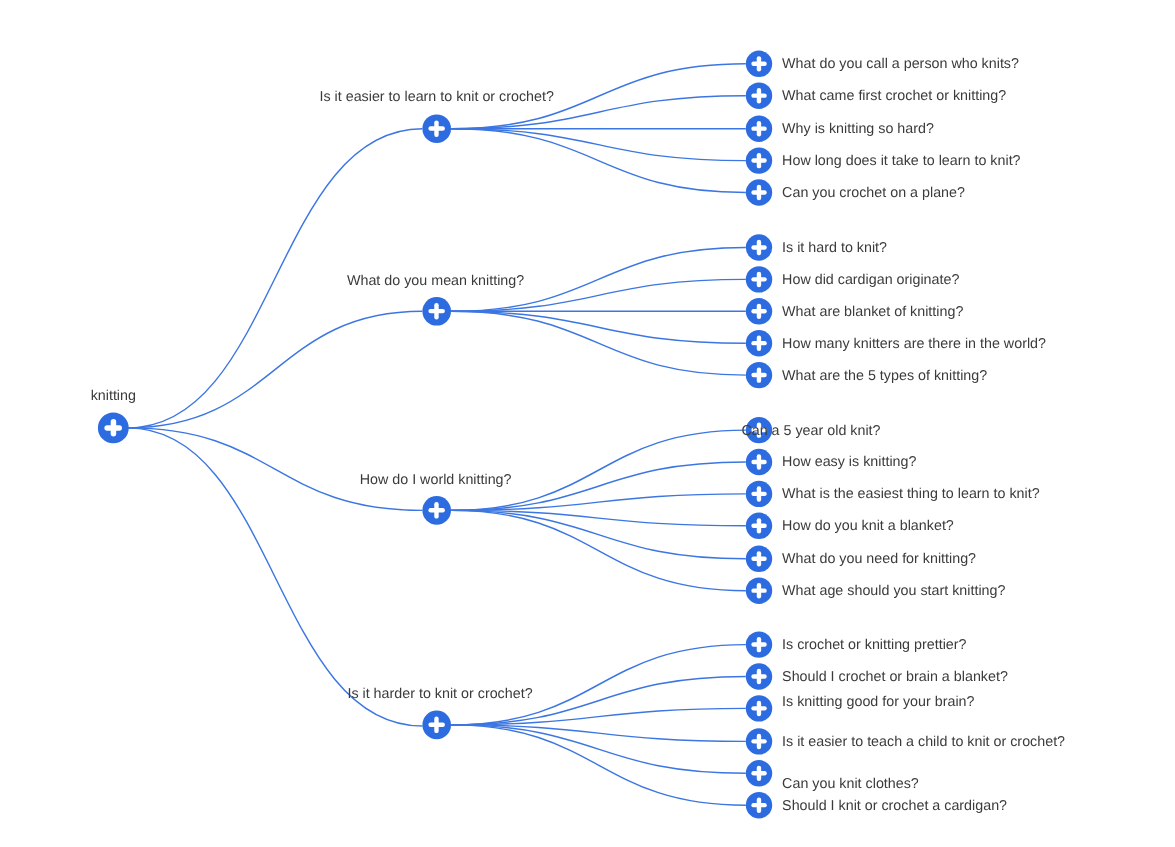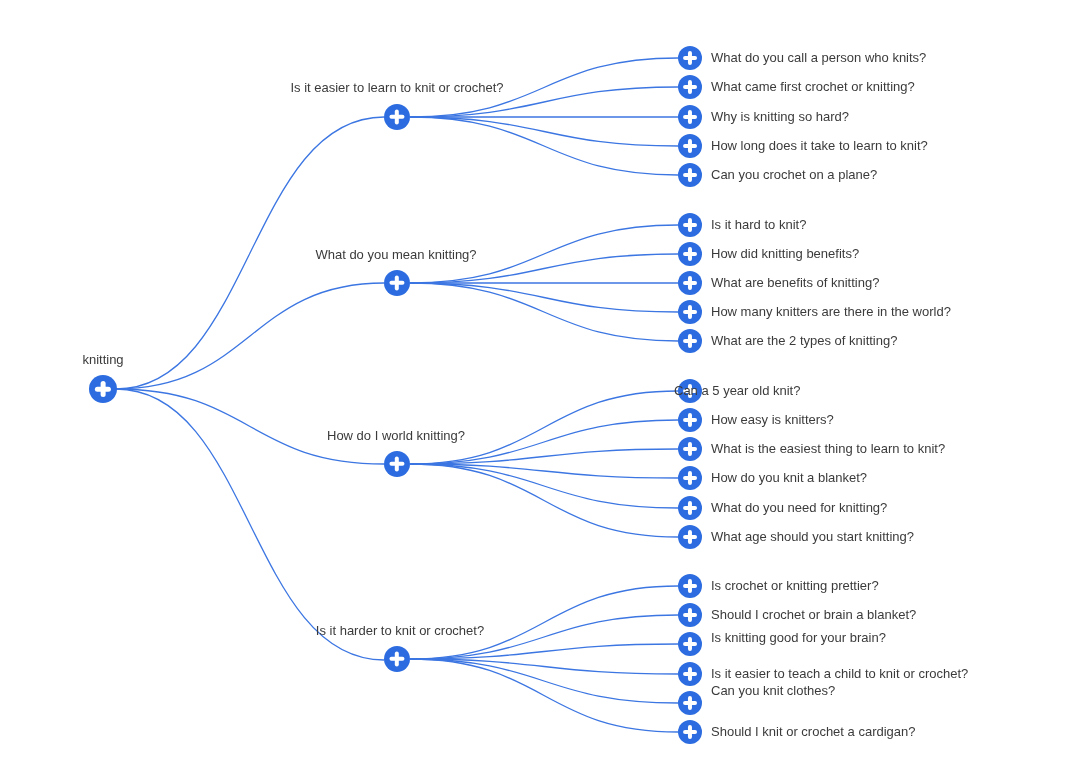--- a/index.html
+++ b/index.html
@@ -113,42 +113,42 @@
     </button>
   <div class="label vcenter" style="left:711px;top:175px">Can you crochet on a plane?</div>
 
   <button class="node sz24" style="left:678px;top:213px">
       <span class="plus"></span>
     </button>
   <div class="label vcenter" style="left:711px;top:225px">Is it hard to knit?</div>
   <button class="node sz24" style="left:678px;top:242px">
       <span class="plus"></span>
     </button>
-  <div class="label vcenter" style="left:711px;top:254px">How did knitting benefits?</div>
+  <div class="label vcenter" style="left:711px;top:254px">How did cardigan originate?</div>
   <button class="node sz24" style="left:678px;top:271px">
       <span class="plus"></span>
     </button>
-  <div class="label vcenter" style="left:711px;top:283px">What are benefits of knitting?</div>
+  <div class="label vcenter" style="left:711px;top:283px">What are blanket of knitting?</div>
   <button class="node sz24" style="left:678px;top:300px">
       <span class="plus"></span>
     </button>
   <div class="label vcenter" style="left:711px;top:312px">How many knitters are there in the world?</div>
   <button class="node sz24" style="left:678px;top:329px">
       <span class="plus"></span>
     </button>
-  <div class="label vcenter" style="left:711px;top:341px">What are the 2 types of knitting?</div>
+  <div class="label vcenter" style="left:711px;top:341px">What are the 5 types of knitting?</div>
 
   <button class="node sz24" style="left:678px;top:379px">
       <span class="plus"></span>
     </button>
   <div class="label vcenter" style="left:674px;top:391px">Can a 5 year old knit?</div>
   <button class="node sz24" style="left:678px;top:408px">
       <span class="plus"></span>
     </button>
-  <div class="label vcenter" style="left:711px;top:420px">How easy is knitters?</div>
+  <div class="label vcenter" style="left:711px;top:420px">How easy is knitting?</div>
   <button class="node sz24" style="left:678px;top:437px">
       <span class="plus"></span>
     </button>
   <div class="label vcenter" style="left:711px;top:449px">What is the easiest thing to learn to knit?</div>
   <button class="node sz24" style="left:678px;top:466px">
       <span class="plus"></span>
     </button>
   <div class="label vcenter" style="left:711px;top:478px">How do you knit a blanket?</div>
   <button class="node sz24" style="left:678px;top:496px">
       <span class="plus"></span>
@@ -171,19 +171,19 @@
       <span class="plus"></span>
     </button>
   <div class="label vcenter" style="left:711px;top:638px">Is knitting good for your brain?</div>
   <button class="node sz24" style="left:678px;top:662px">
       <span class="plus"></span>
     </button>
   <div class="label vcenter" style="left:711px;top:674px">Is it easier to teach a child to knit or crochet?</div>
   <button class="node sz24" style="left:678px;top:691px">
       <span class="plus"></span>
     </button>
-  <div class="label vcenter" style="left:711px;top:691px">Can you knit clothes?</div>
+  <div class="label vcenter" style="left:711px;top:712px">Can you knit clothes?</div>
   <button class="node sz24" style="left:678px;top:720px">
       <span class="plus"></span>
     </button>
   <div class="label vcenter" style="left:711px;top:732px">Should I knit or crochet a cardigan?</div>
 
 </div>
 
 </body></html>

